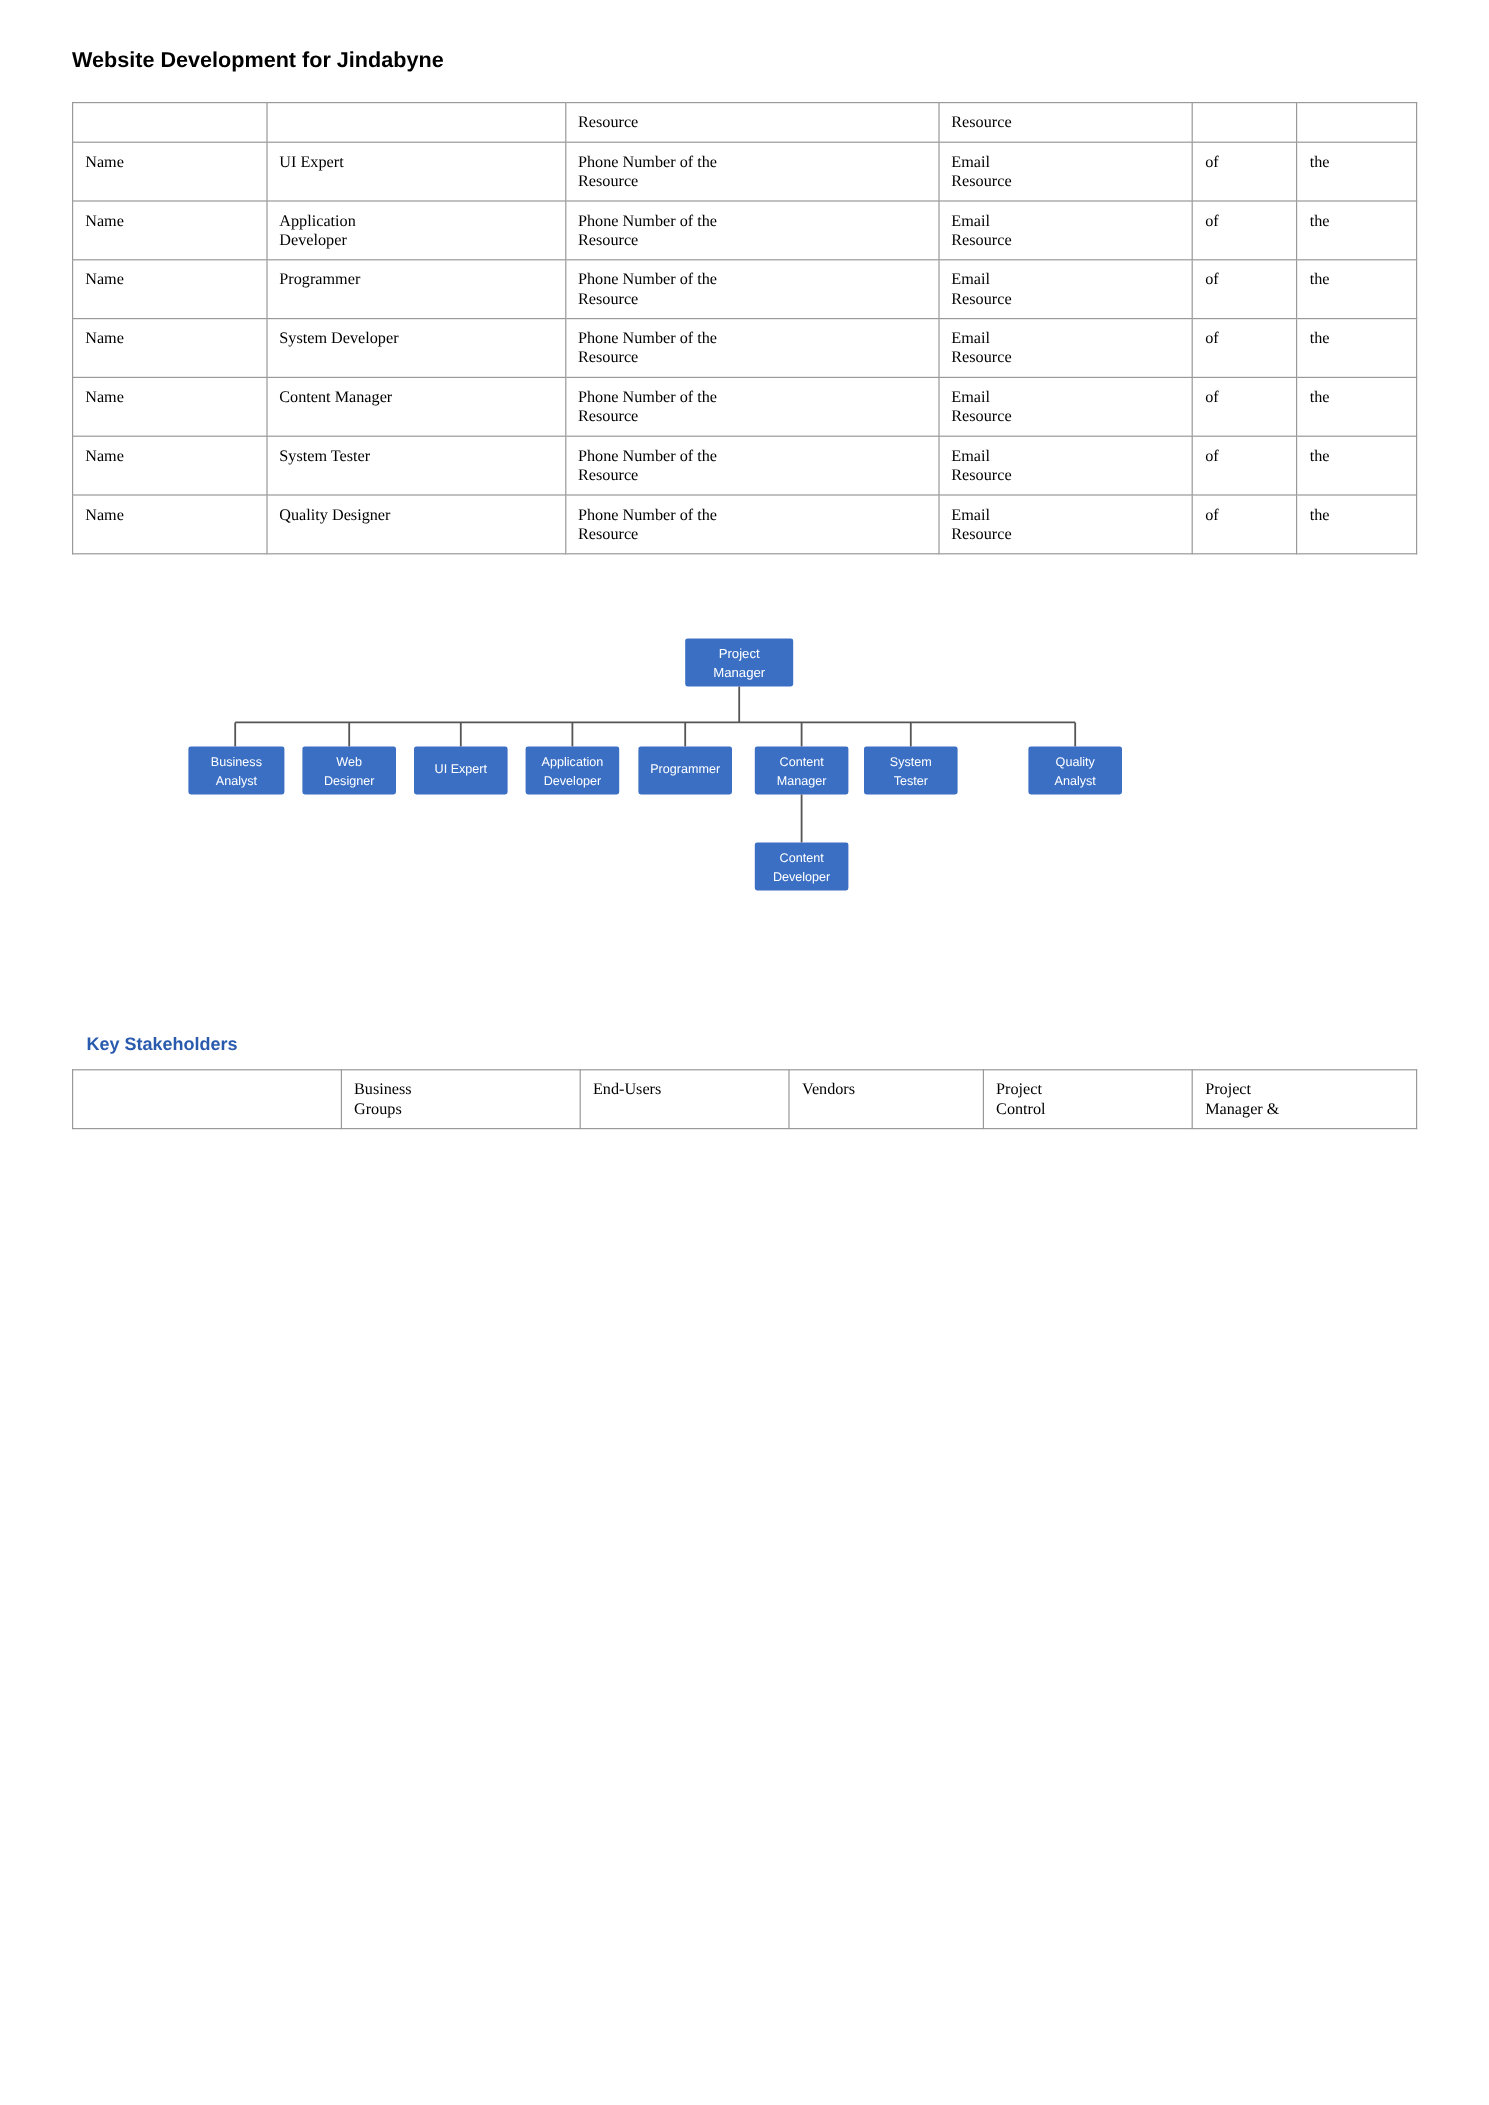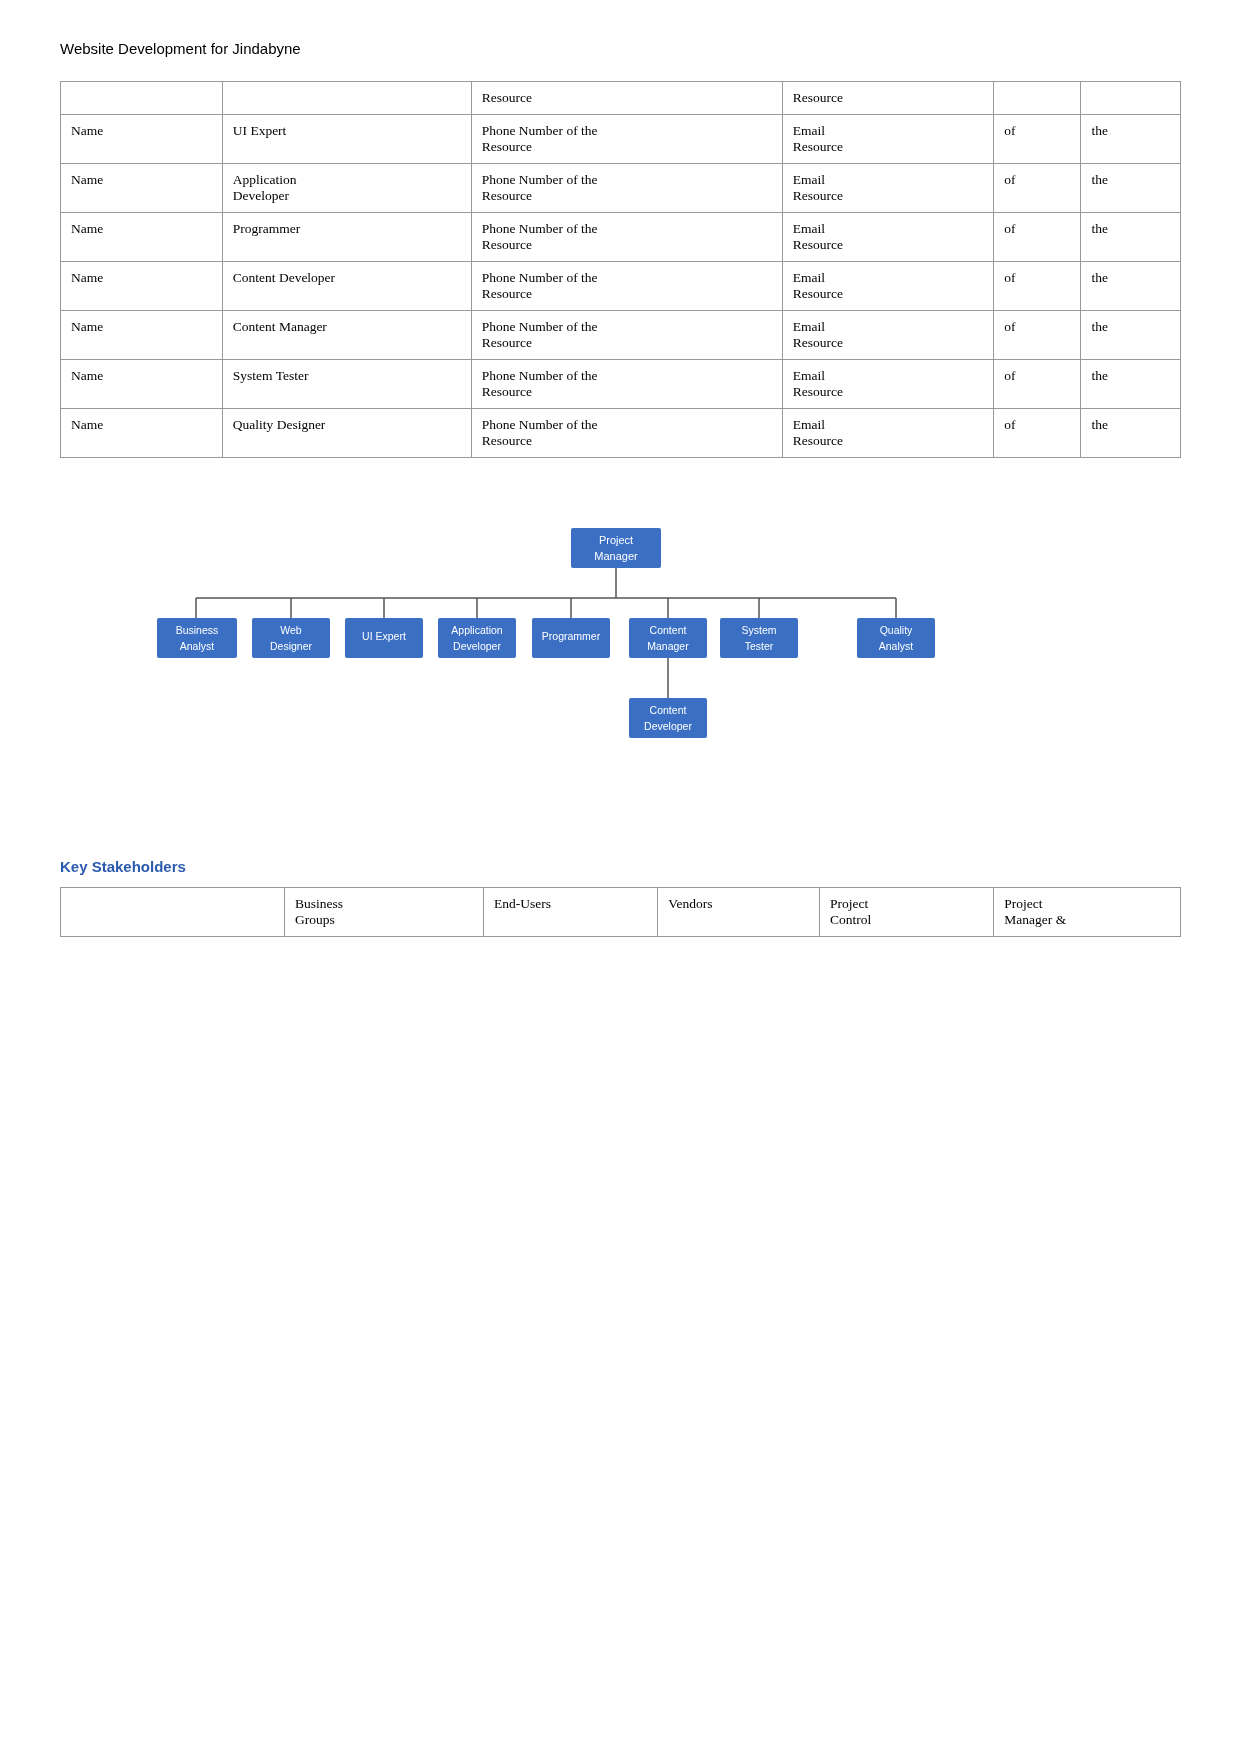--- a/index.html
+++ b/index.html
@@ -7,23 +7,24 @@
       font-family: Georgia, 'Times New Roman', serif;
       font-size: 14px;
       background: #fff;
       color: #000;
       width: 1241px;
       min-height: 1754px;
       padding: 40px 60px;
     }
 
     .page-title {
-      font-size: 15px;
+      font-size: 18px;
       margin-bottom: 24px;
       font-family: Arial, sans-serif;
+      font-weight: bold;
     }
 
     
     .resource-table {
       width: 100%;
       border-collapse: collapse;
       margin-bottom: 60px;
       font-size: 13.5px;
       border-radius: 18px;
     }
@@ -39,20 +40,21 @@
     .resource-table td:nth-child(5) { width: 7%; margin-top: 20px; }
     .resource-table td:nth-child(6) { width: 8%; }
 
     
     .section-title {
       font-size: 15px;
       font-weight: bold;
       color: #2a5aad;
       font-family: Arial, sans-serif;
       margin-bottom: 12px;
+      margin-left: 12px;
     }
 
     .stakeholders-table {
       width: 100%;
       border-collapse: collapse;
       font-size: 13.5px;
     }
     .stakeholders-table td {
       border: 1px solid #999;
       padding: 8px 10px;
@@ -112,21 +114,21 @@
       <td>Name</td>
       <td>Programmer</td>
       <td>Phone Number of the<br>Resource</td>
       <td>Email<br>Resource</td>
       <td>of</td>
       <td>the</td>
     </tr>
 
     <tr>
       <td>Name</td>
-      <td>Content Developer</td>
+      <td>System Developer</td>
       <td>Phone Number of the<br>Resource</td>
       <td>Email<br>Resource</td>
       <td>of</td>
       <td>the</td>
     </tr>
 
     <tr>
       <td>Name</td>
       <td>Content Manager</td>
       <td>Phone Number of the<br>Resource</td>

